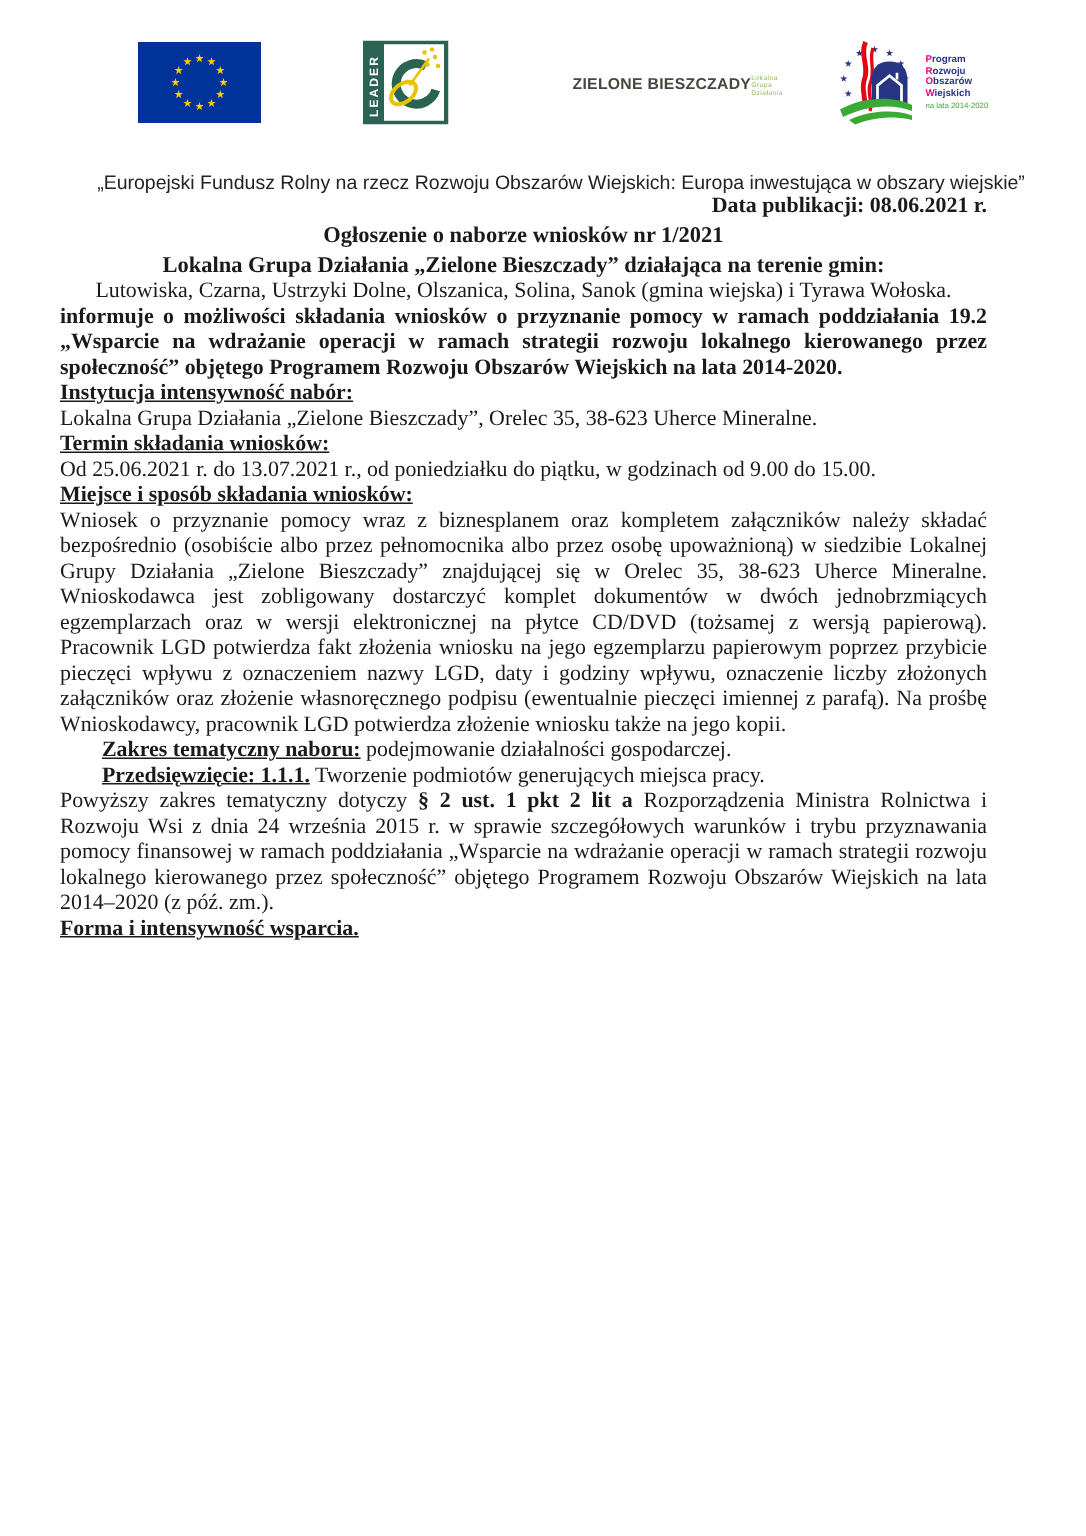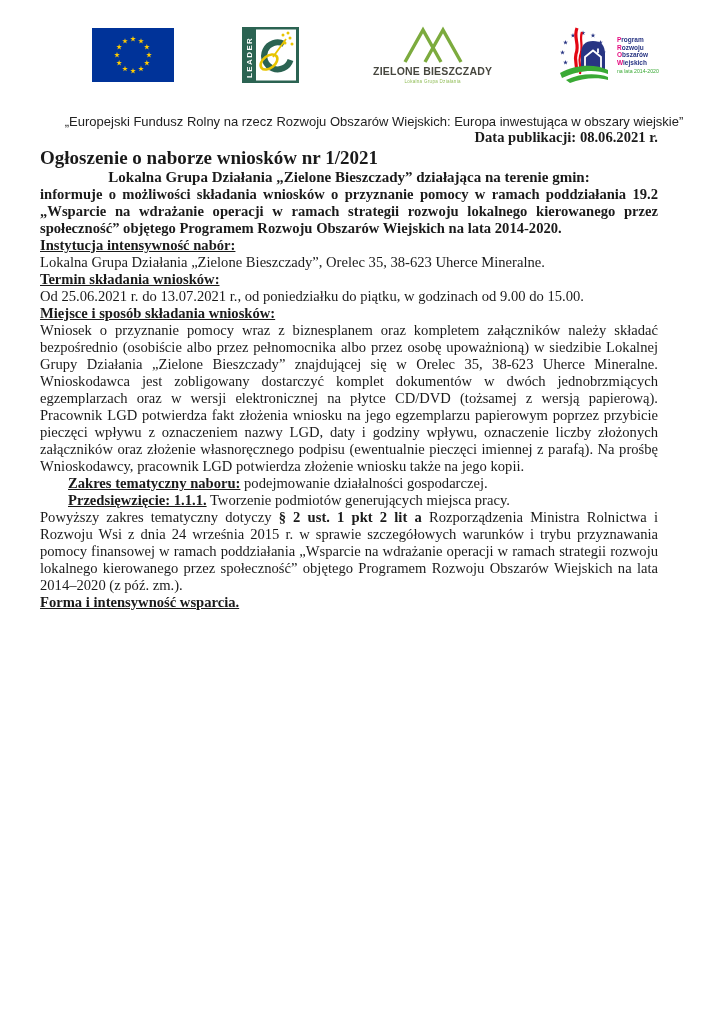--- a/index.html
+++ b/index.html
@@ -14,21 +14,21 @@
   
   .logos {
     display:flex;
     align-items:center;
     justify-content:space-between;
     padding:24px 62px 0 92px;
     height:62px;
   }
   .logo-box { display:flex; align-items:center; }
   
-  .zb-logo { display:flex; flex-direction:column; align-items:center; width:102px; margin-left:14px; }
+  .zb-logo { display:flex; flex-direction:row; align-items:center; width:102px; margin-left:14px; }
   .zb-title {
     font-family:"Liberation Sans",sans-serif;
     font-size:10.5px; font-weight:bold; color:#47473f;
     letter-spacing:0.2px; white-space:nowrap; margin-top:1px;
   }
   .zb-subtitle {
     font-family:"Liberation Sans",sans-serif;
     font-size:4.5px; color:#8fbc55; margin-top:2px; letter-spacing:0.3px;
   }
   
@@ -56,21 +56,21 @@
   }
   
   .content {
     padding:0 66px 0 40px;
     font-family:"Liberation Serif",serif;
     font-size:14.6px;
     line-height:17px;
   }
   .content p, .content h1, .content h2, .content h3 { margin:0; }
   .date-line  { margin-top:34px; text-align:right; font-weight:bold; }
-  .doc-title  { margin-top:20px; font-size:19px; line-height:23px; font-weight:bold; }
+  .doc-title  { margin-top:20px; text-align:center; font-size:15px; line-height:23px; font-weight:bold; }
   .doc-subtitle { margin-top:20px; text-align:center; font-size:15px; font-weight:bold; }
   .municipalities { margin-top:16px; text-align:center; }
   .intro { margin-top:18px; font-weight:bold; text-align:justify; }
   .sec-heading { margin-top:16px; font-size:14.6px; font-weight:bold; text-decoration:underline; }
   .para { margin-top:16px; }
   .just { text-align:justify; }
   .inline-heading { font-weight:bold; text-decoration:underline;margin-left:28px; }
   .bold-inline { font-weight:bold;margin-top:40px; }
 </style>
 </head>
@@ -169,20 +169,21 @@
   <div class="funding">„Europejski Fundusz Rolny na rzecz Rozwoju Obszarów Wiejskich: Europa inwestująca w obszary wiejskie”</div>
 
   <div class="content">
 
     <p class="date-line">Data publikacji: 08.06.2021 r.</p>
 
     <h1 class="doc-title">Ogłoszenie o naborze wniosków nr 1/2021</h1>
 
     <h2 class="doc-subtitle">Lokalna Grupa Działania „Zielone Bieszczady” działająca na terenie gmin:</h2>
 
+    <p class="municipalities">Lutowiska, Czarna, Ustrzyki Dolne, Olszanica, Solina, Sanok (gmina wiejska) i Tyrawa Wołoska.</p>
 
     <p class="intro just">informuje o możliwości składania wniosków o przyznanie pomocy w ramach poddziałania 19.2 „Wsparcie na wdrażanie operacji w ramach strategii rozwoju lokalnego kierowanego przez społeczność” objętego Programem Rozwoju Obszarów Wiejskich na lata 2014-2020.</p>
 
     <h3 class="sec-heading">Instytucja intensywność nabór:</h3>
     <p class="para">Lokalna Grupa Działania „Zielone Bieszczady”, Orelec 35, 38-623 Uherce Mineralne.</p>
 
     <h3 class="sec-heading">Termin składania wniosków:</h3>
     <p class="para">Od 25.06.2021 r. do  13.07.2021 r., od poniedziałku do piątku, w godzinach od 9.00 do 15.00.</p>
 
     <h3 class="sec-heading">Miejsce i sposób składania wniosków:</h3>

